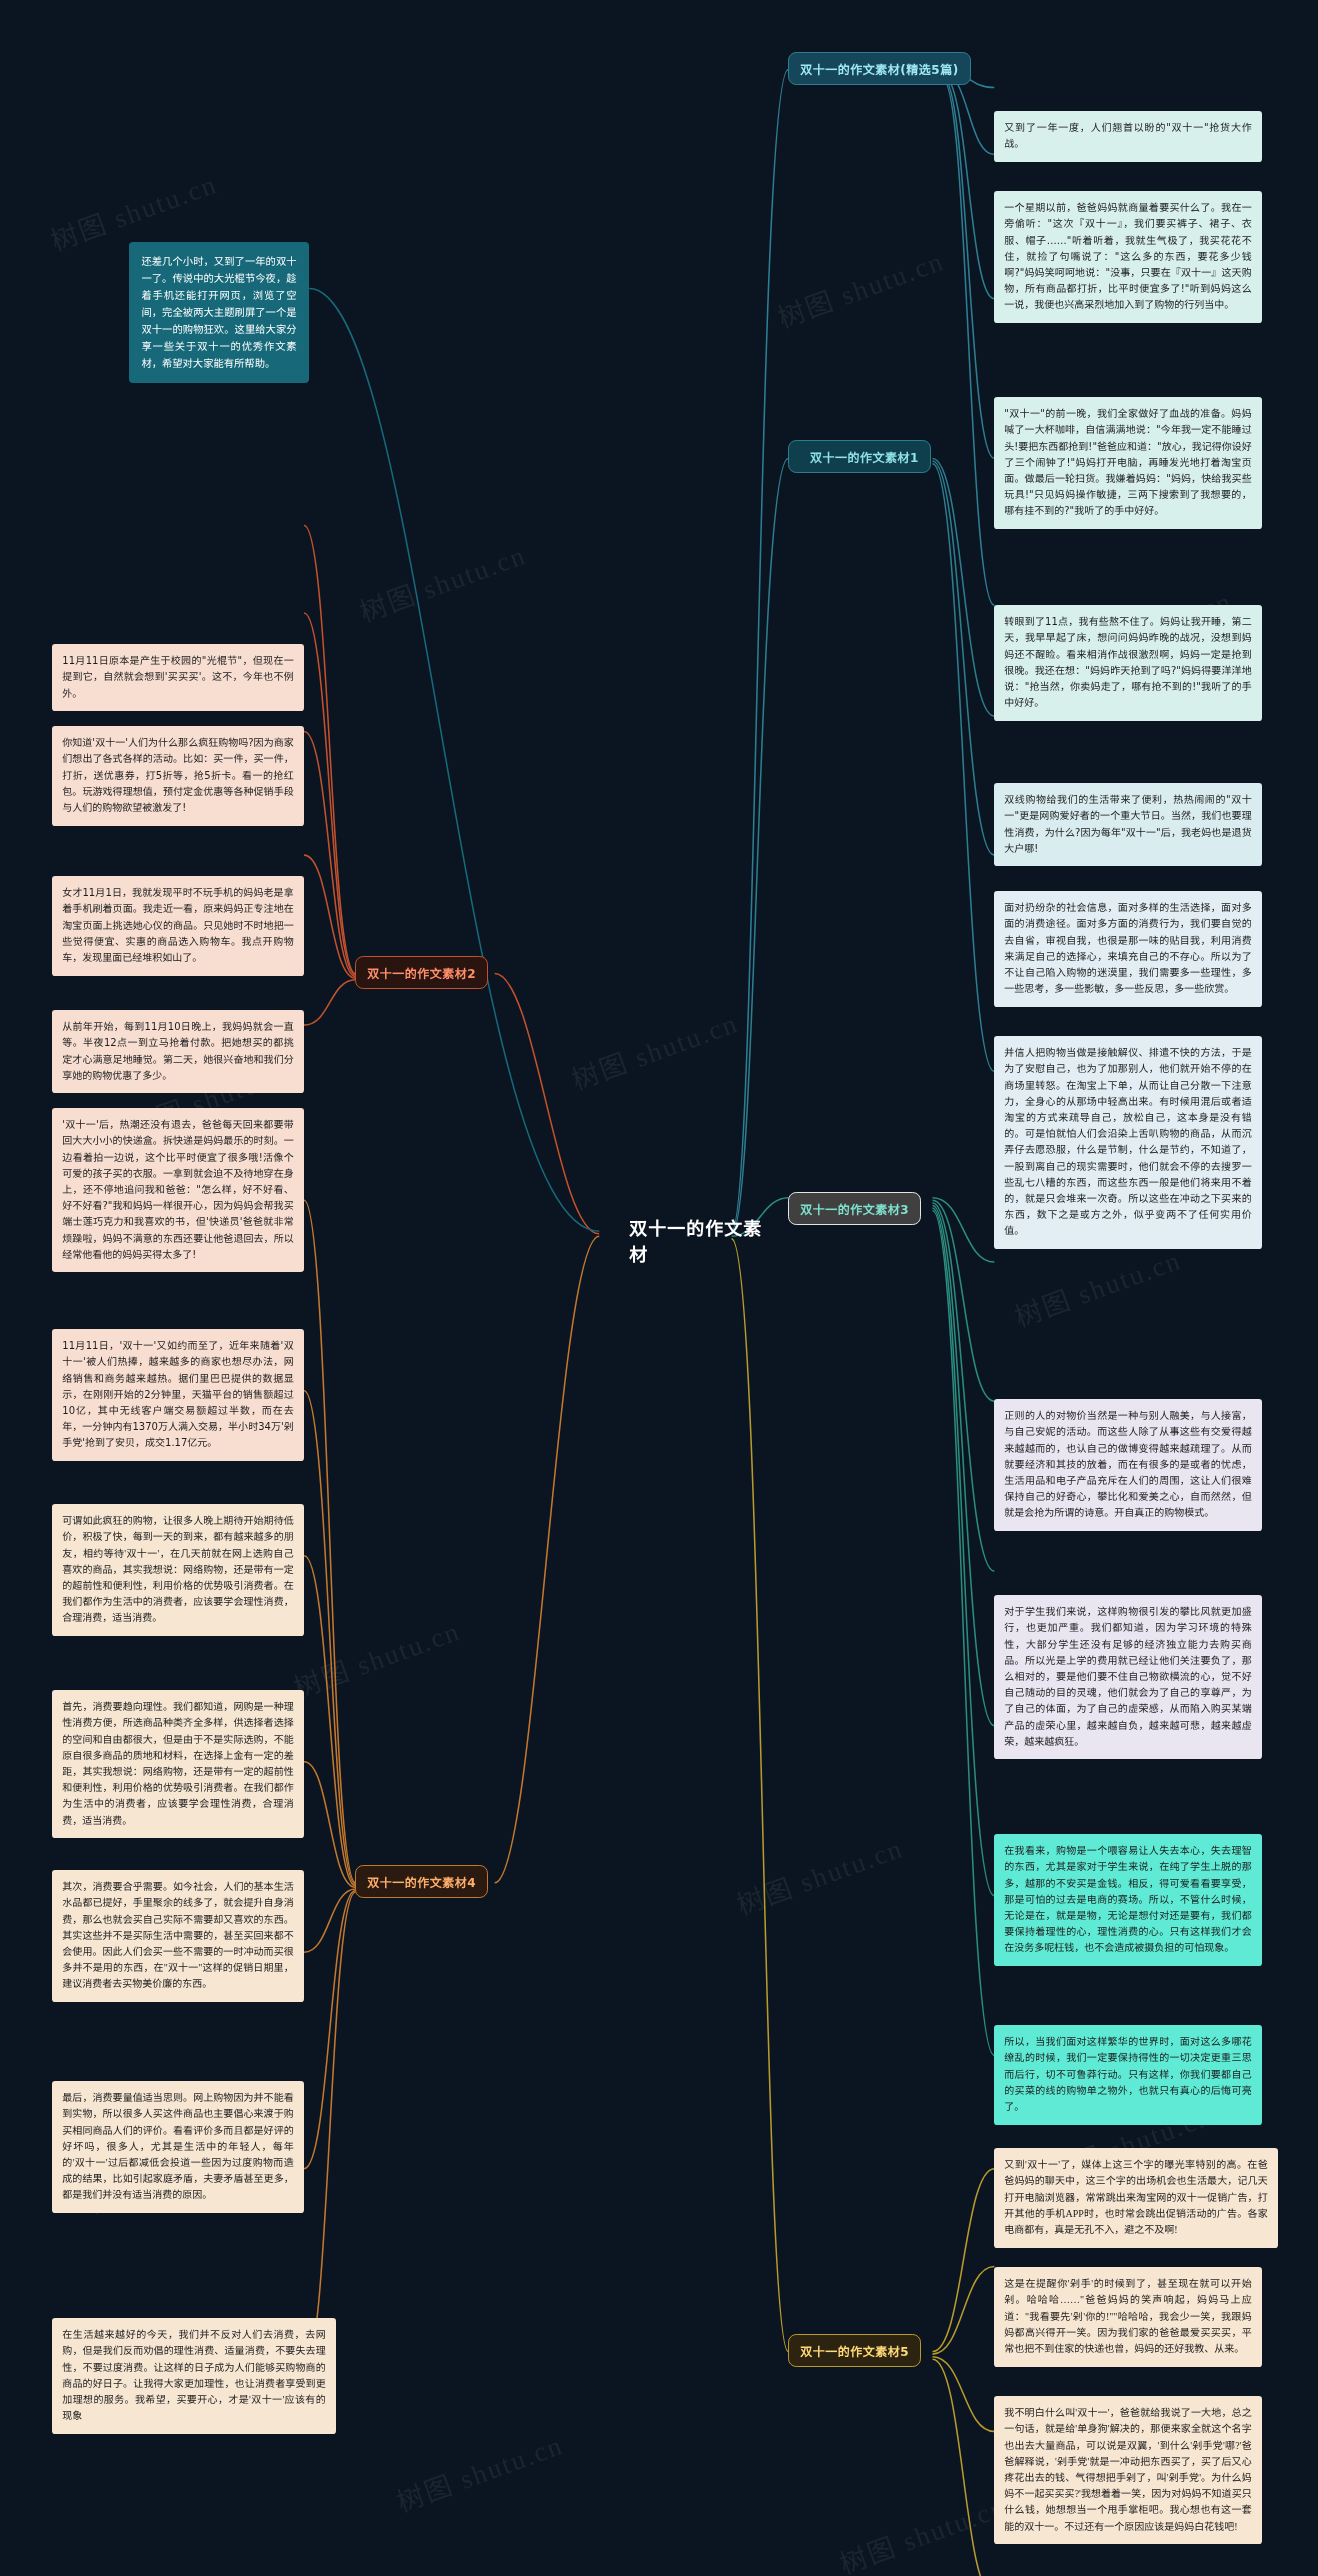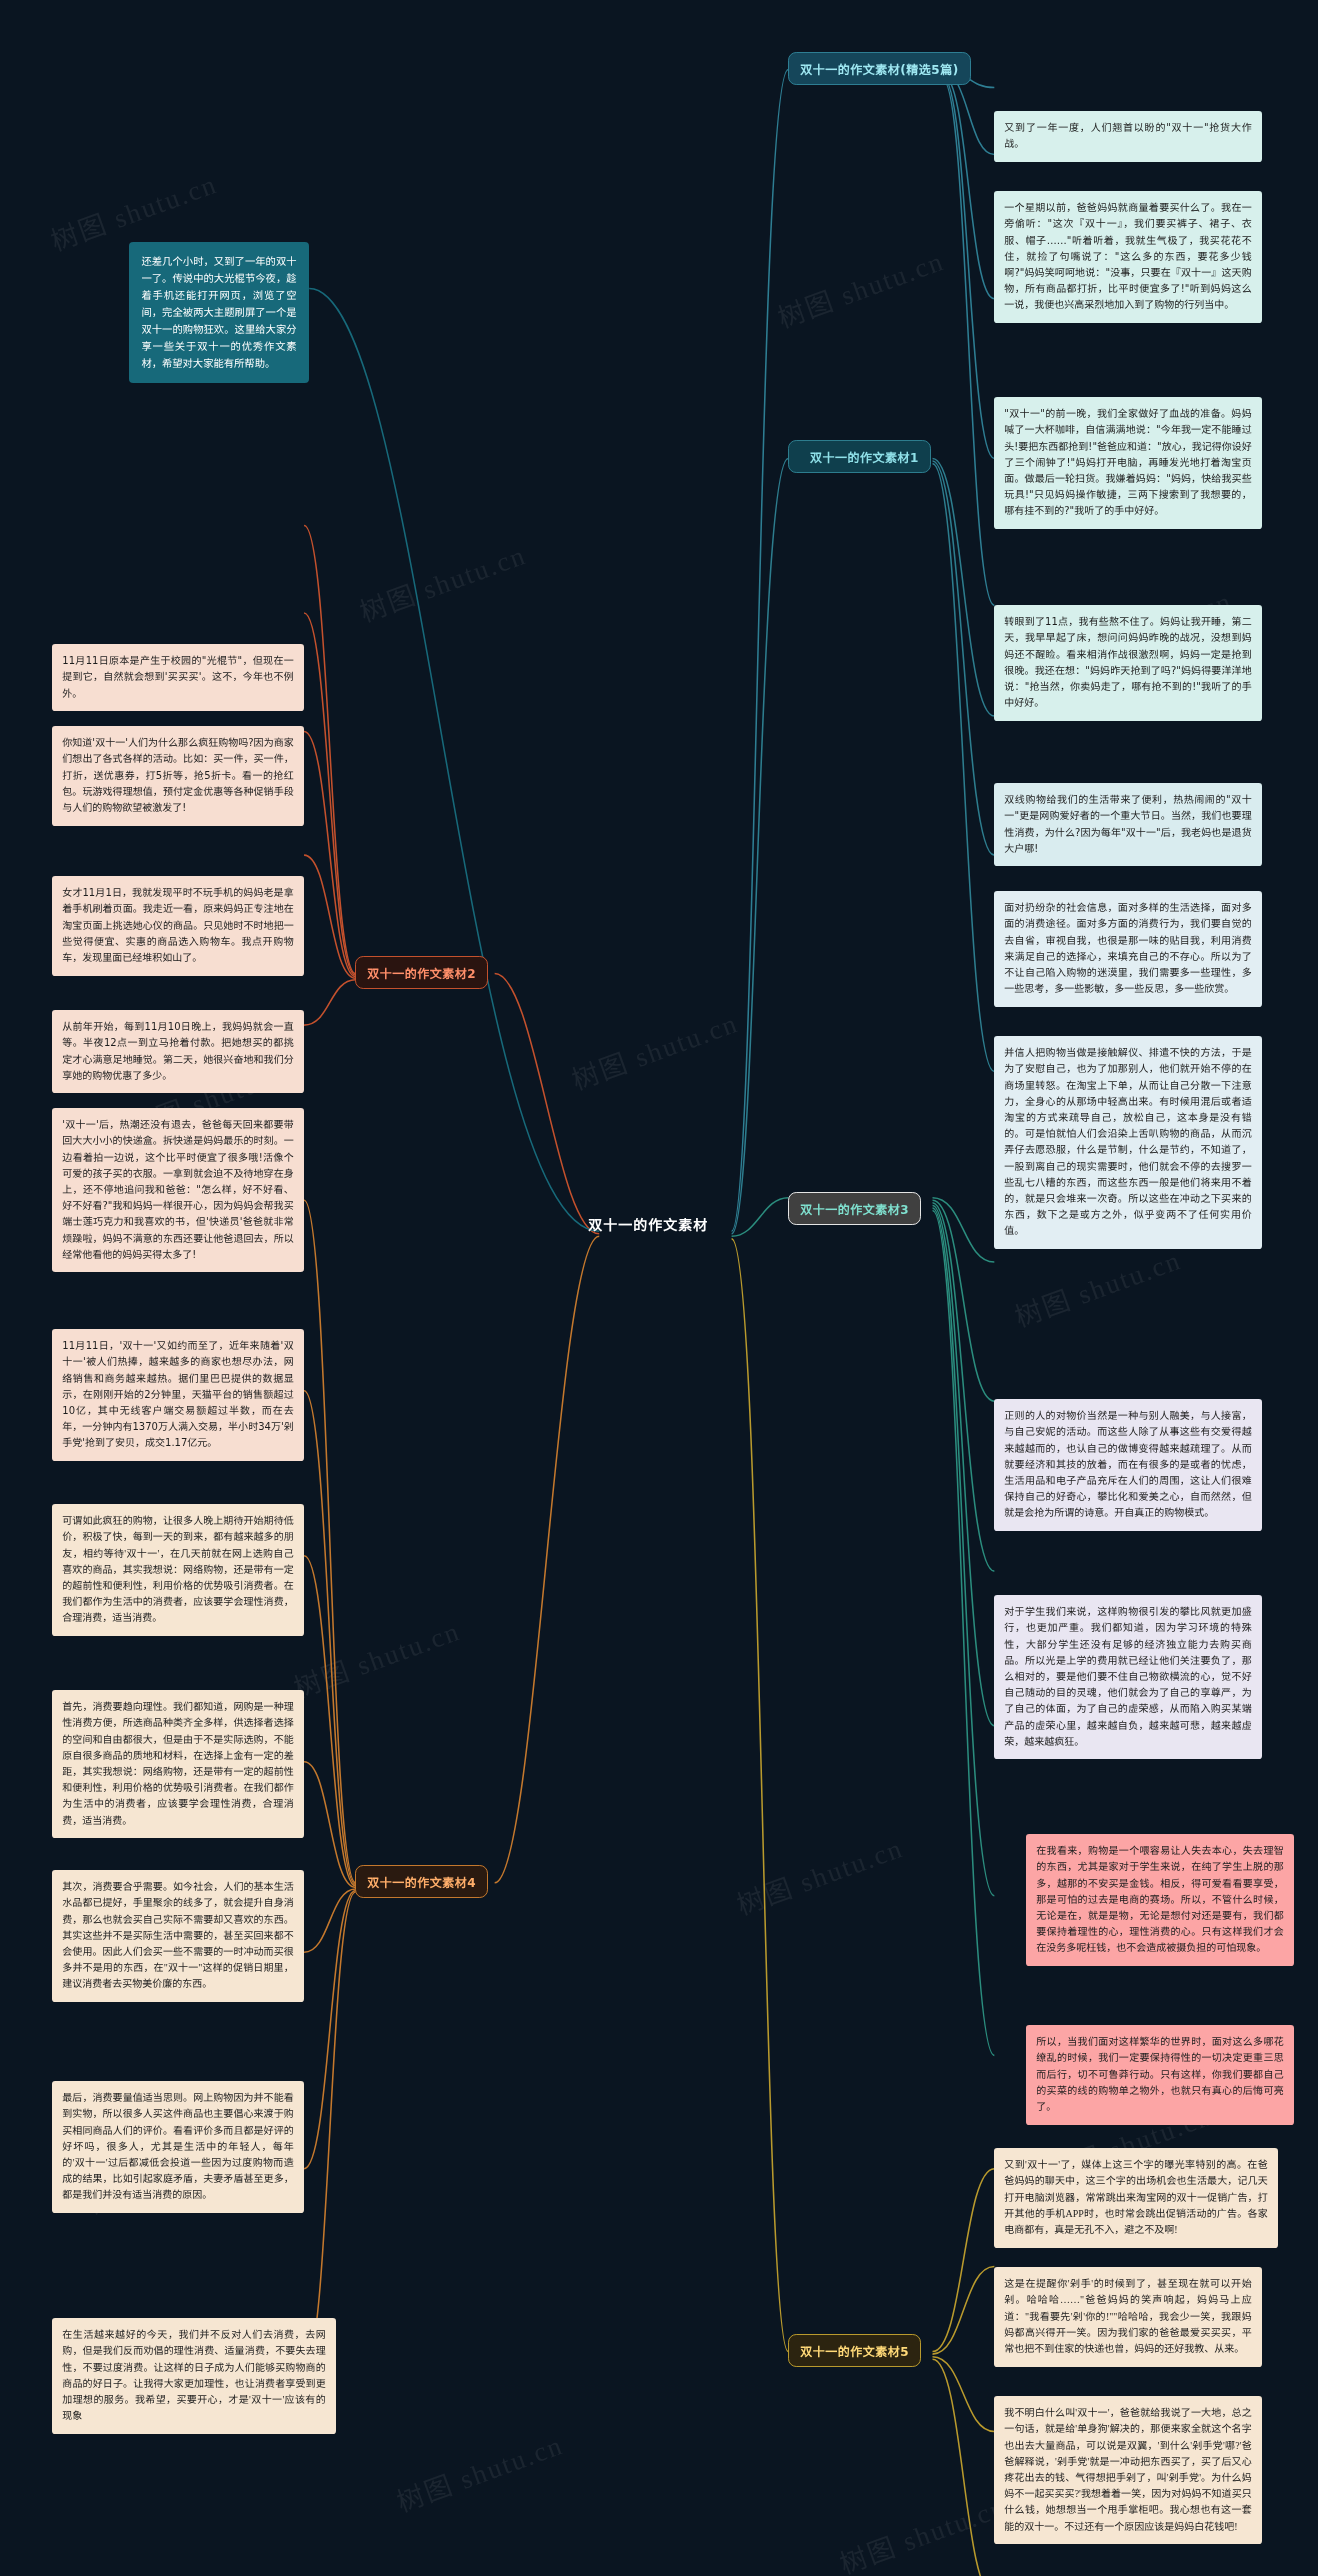--- a/index.html
+++ b/index.html
@@ -21,26 +21,26 @@
     pointer-events:none;
     white-space:nowrap;
     font-family:"Liberation Serif",serif;
   }
   .canvas{position:absolute;inset:0;}
   svg.links{position:absolute;left:0;top:0;width:1319px;height:2656px;pointer-events:none;}
 
   
   .root-node{
     position:absolute;
-    left:569px;top:1203px;
+    left:624px;top:1203px;
     width:134px;
     padding:11.3px 5.2px;
-    text-align:right;
+    text-align:left;
     color:#ffffff;
-    font-size:14px;
+    font-size:18px;
     letter-spacing:1px;
     font-weight:bold;
     background:transparent;
   }
   
   .branch{
     position:absolute;
     border-radius:8.2px;
     padding:7.2px 11.3px;
     font-size:12px;
@@ -65,21 +65,21 @@
     line-height:1.62;
     color:#1d1d1d;
     box-sizing:border-box;
     text-align:justify;
     font-family:"DejaVu Sans","Liberation Sans",sans-serif;
   }
   .c-teal{ background:#d7f0ec; }
   .c-blue{ background:#d9ecef; }
   .c-peach{ background:#f7ded1; }
   .c-sand{ background:#f6e6d2;font-family:Liberation Serif, serif; }
-  .c-cream{ background:#fca5a5;margin-left:32px; }
+  .c-cream{ background:#5eead4; }
   .c-lblue{ background:#e2eef3; }
   .c-lav{ background:#e9e6f2; }
 
   .intro{
     position:absolute;
     left:129px;top:242px;width:180px;
     background:#17697a;
     color:#ffffff;
     border-radius:4.1px;
     padding:11.3px 12.4px;

